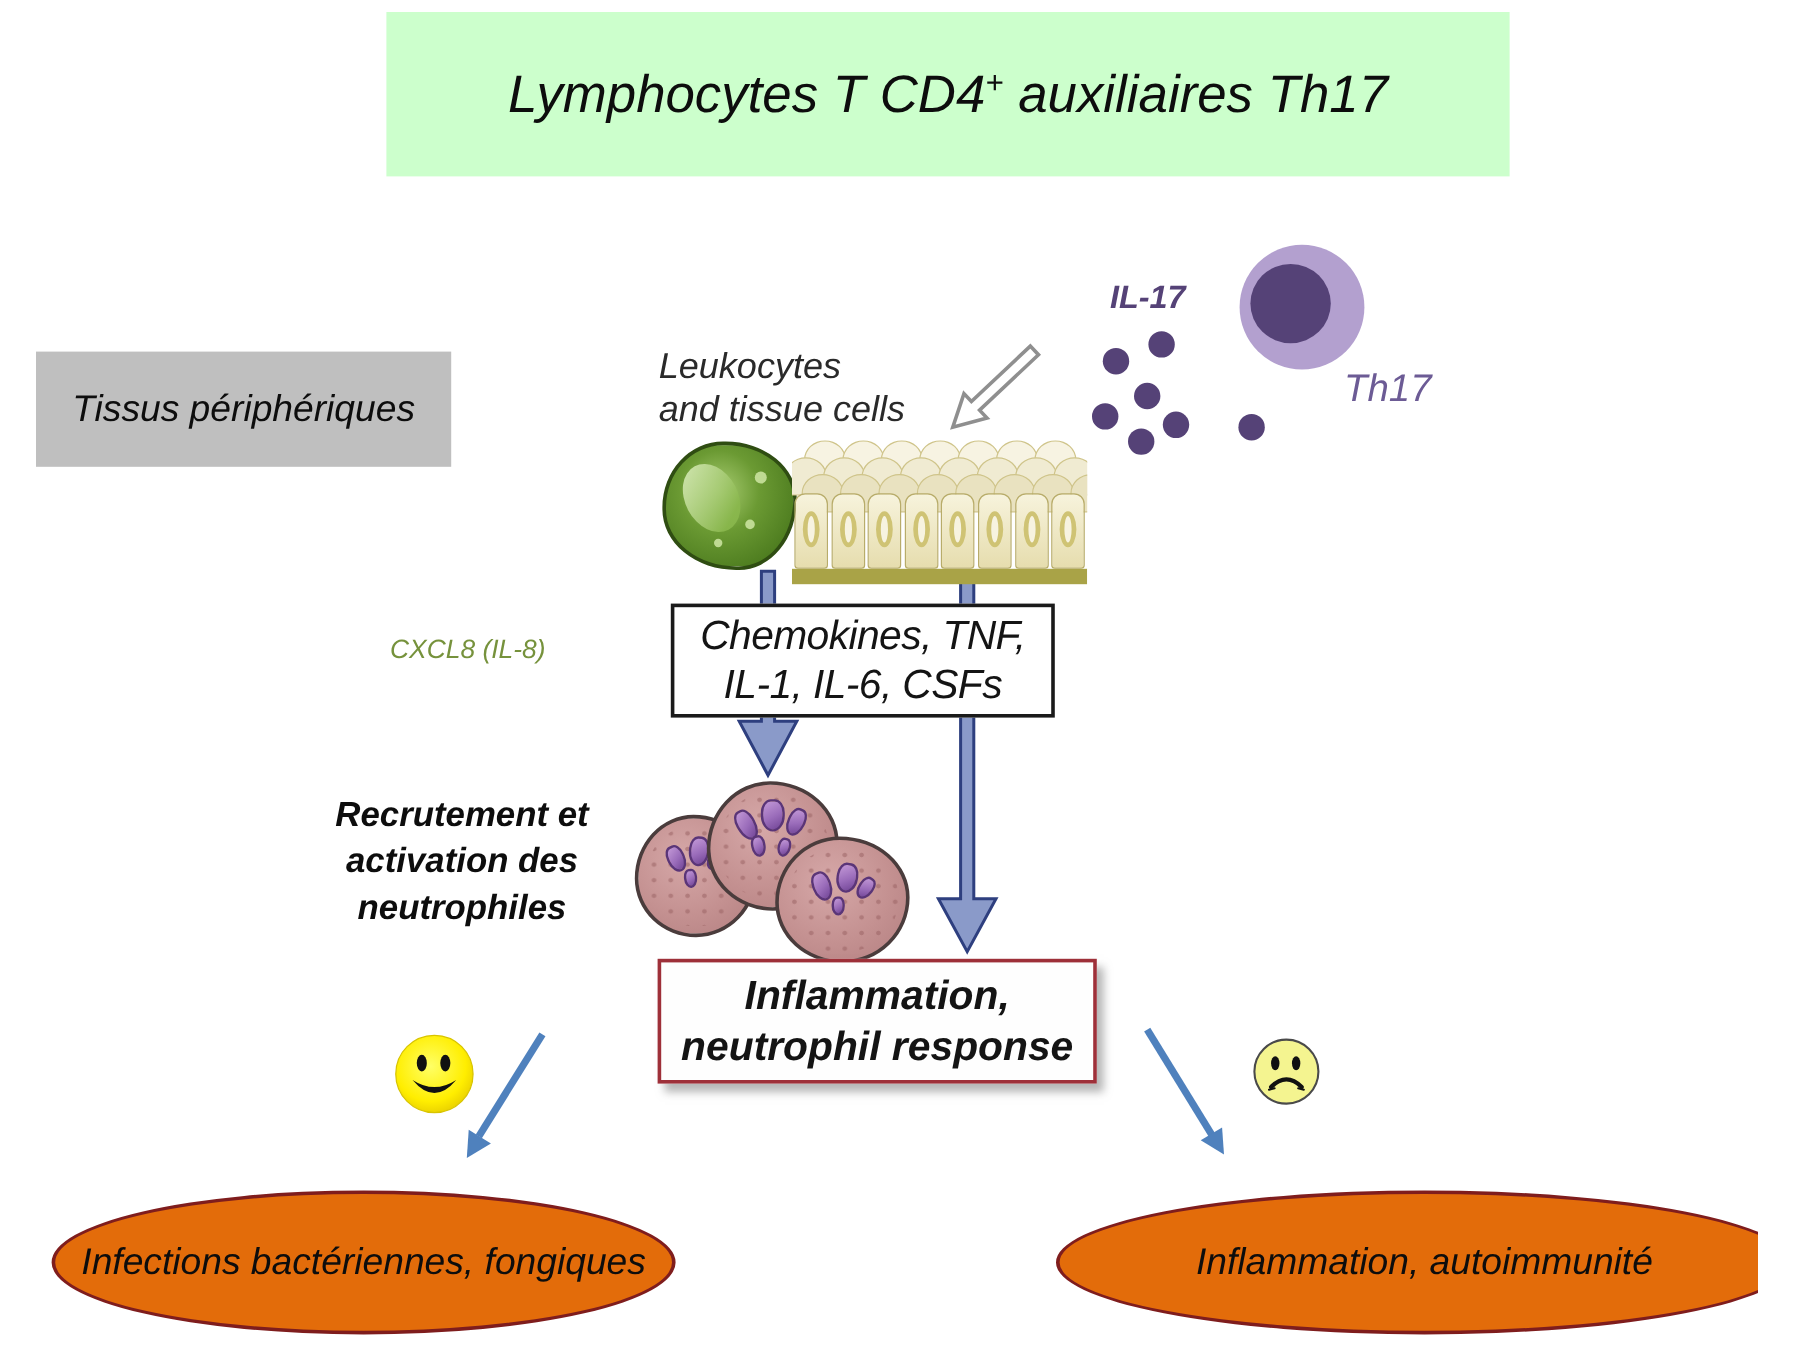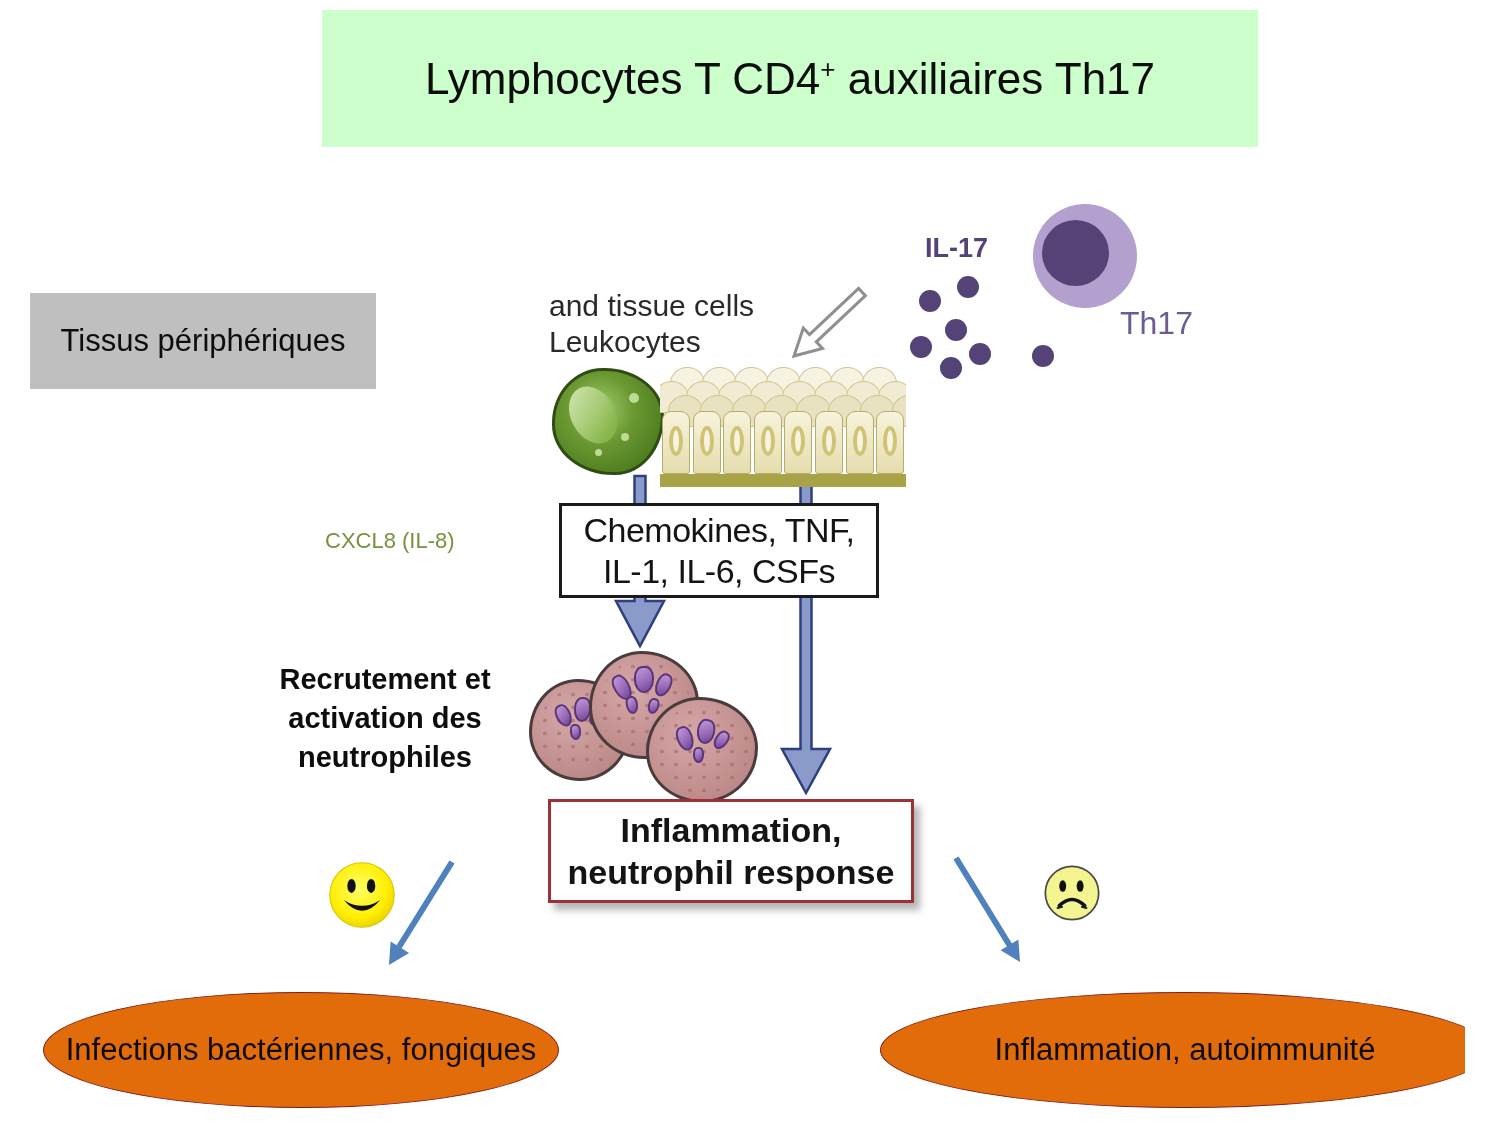--- a/index.html
+++ b/index.html
@@ -1,18 +1,18 @@
 <!DOCTYPE html>
 <html style="--title-green: #ccffcc; --gray-box: #bfbfbf; --purple-dark: #554277; --purple-mid: #6c5b95; --purple-light: #b3a0cf; --olive-text: #76923c; --orange: #e36c0a; --redbox: #9e3039;"><head>
 <meta charset="utf-8">
 <style>
   html,body{margin:0;padding:0;background:#ffffff;}
   #canvas{
     position:relative;width:1465px;height:1125px;background:#fff;overflow:hidden;
-    font-family:"Liberation Sans", sans-serif;color:#111;
+    font-family:"Liberation Sans", sans-serif;color:#111;font-style:italic;
   }
   .abs{position:absolute;}
   
   .title-box{
     left:322px;top:10px;width:936px;height:137px;background:var(--title-green);
     display:flex;flex-direction:column;align-items:center;justify-content:center;
     text-align:center;line-height:60px;font-size:44px;color:#0d0d0d;
   }
   .title-box sup{font-size:26px;vertical-align:super;line-height:0;}
   .title-line2{font-weight:bold;}
@@ -39,21 +39,21 @@
   .chemo-box{left:559px;top:503px;width:314px;height:89px;background:#fff;
     border:3px solid #1a1a1a;display:flex;flex-direction:column;align-items:center;
     justify-content:center;font-size:34px;line-height:41px;letter-spacing:-0.5px;
     color:#141414;z-index:3;text-align:center;}
   
   .inflam-box{left:548px;top:799px;width:360px;height:98px;background:#fefefe;
     border:3px solid var(--redbox);box-shadow:6px 7px 7px rgba(120,120,120,0.55);
     display:flex;flex-direction:column;align-items:center;justify-content:center;
     font-size:34px;font-weight:bold;line-height:42px;color:#141414;z-index:3;text-align:center;}
   
-  .outcome{border-radius:50%;background:var(--orange);border:1px solid #7f1d1d;
+  .outcome{border-radius:50%;background:var(--orange);border:3px solid #7f1d1d;
     display:flex;align-items:center;justify-content:center;font-size:31px;color:#0d0d0d;
     text-align:center;z-index:3;}
   .outcome-left{left:43px;top:992px;width:514px;height:114px;}
   .outcome-right{left:880px;top:992px;width:608px;height:114px;}
   
   .green-cell{left:552px;top:368px;width:106px;height:101px;
     background:radial-gradient(ellipse at 42% 38%, #a9cd72 0%, #6b9a33 38%, #4d7c1f 78%, #3d6418 100%);
     border:3px solid #2f4d12;border-radius:46% 54% 44% 56% / 52% 46% 56% 48%;z-index:2;}
   .green-hl{position:absolute;left:16px;top:14px;width:44px;height:60px;border-radius:50%;
     background:linear-gradient(145deg,#dff0c2,#8ab84d 80%);transform:rotate(-28deg);opacity:.9;}
@@ -111,22 +111,22 @@
 
   <div class="abs il17-label">IL-17</div>
   <div id="dots"></div>
 
   <div class="abs th17-outer">
     <div class="th17-nucleus"></div>
   </div>
   <div class="abs th17-label">Th17</div>
 
   <div class="abs leuko-label">
+    <div>Leukocytes</div>
     <div>and tissue cells</div>
-    <div>Leukocytes</div>
   </div>
 
   <div class="abs green-cell">
     <div class="green-hl"></div>
     <div class="green-dot" style="left:74px;top:22px;width:10px;height:10px;"></div>
     <div class="green-dot" style="left:66px;top:62px;width:8px;height:8px;"></div>
     <div class="green-dot" style="left:40px;top:78px;width:7px;height:7px;"></div>
   </div>
 
   <div class="abs tissue" id="tissue">

